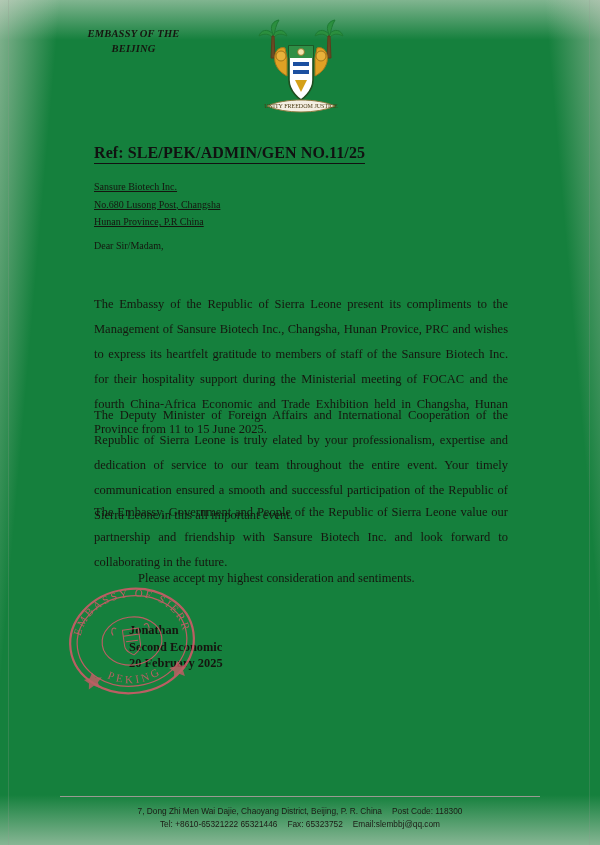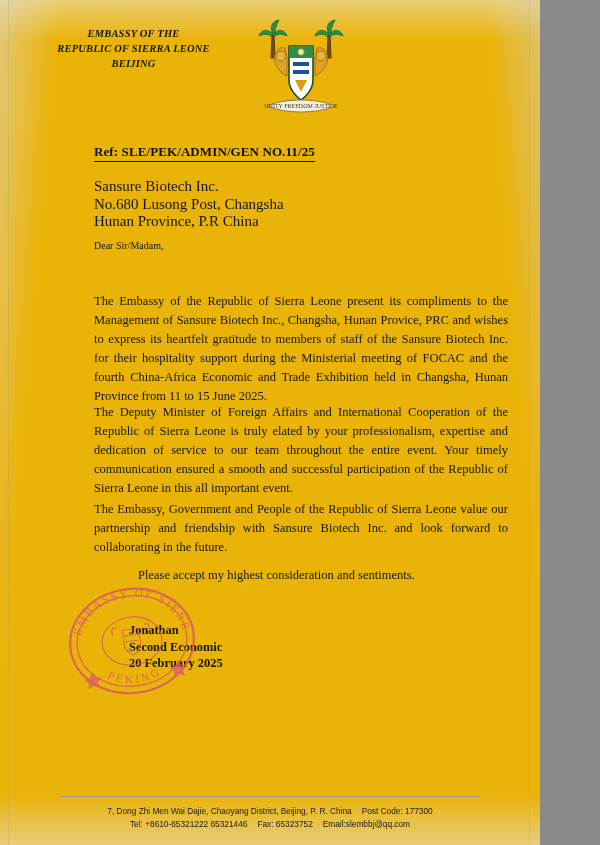--- a/index.html
+++ b/index.html
@@ -8,23 +8,23 @@
     background: #8a8a8a;
   }
   body {
     width: 600px;
     height: 845px;
     overflow: hidden;
     font-family: "Liberation Serif", serif;
   }
   .page {
     position: relative;
-    width: 540px;
+    width: 600px;
     height: 845px;
-    background: #eab308;
+    background: #15803d;
     box-sizing: border-box;
     overflow: hidden;
   }
   
   .paper-shade {
     position: absolute;
     inset: 0;
     background:
       linear-gradient(95deg, rgba(220,218,210,0.55) 0px, rgba(255,255,255,0) 60px),
       linear-gradient(265deg, rgba(210,208,200,0.5) 0px, rgba(255,255,255,0) 55px),
@@ -71,34 +71,35 @@
     top: 0px;
     width: 92px;
     height: 108px;
   }
 
   
   .ref {
     position: absolute;
     left: 94px;
     top: 144px;
-    font-size: 13px;
+    font-size: 16px;
     font-weight: bold;
     letter-spacing: 0.1px;
     color: #111;
     border-bottom: 1.3px solid #111;
     padding-bottom: 1px;
   }
   .addr {
     position: absolute;
     left: 94px;
     top: 178px;
-    font-size: 15px;
+    font-size: 10px;
     line-height: 17.5px;
     color: #15150f;
+    text-decoration: underline;
   }
   .salutation {
     position: absolute;
     left: 94px;
     top: 240px;
     font-size: 10px;
     color: #15150f;
   }
   .subject {
     position: absolute;
@@ -109,21 +110,21 @@
     font-size: 13px;
     font-weight: bold;
     letter-spacing: 0.3px;
     color: #111;
   }
   .body-block {
     position: absolute;
     left: 94px;
     width: 414px;
     font-size: 12.5px;
-    line-height: 19px;
+    line-height: 25px;
     text-align: justify;
     text-justify: inter-word;
     color: #16160f;
   }
   #para1 { top: 292px; }
   #para2 { top: 403px; }
   #para3 { top: 500px; }
   #para4 { top: 566px; margin-left: 44px; }
 
   .signature {
@@ -173,21 +174,20 @@
 <body>
 
 <div class="page">
   <div class="paper-shade"></div>
   <div class="edge-line-left"></div>
   <div class="edge-line-right"></div>
 
   <div class="header">
     <div class="letterhead">
       <div>EMBASSY OF THE</div>
-      <div>REPUBLIC OF SIERRA LEONE</div>
       <div>BEIJING</div>
     </div>
 
     <div class="crest">
       <svg width="92" height="108" viewBox="0 0 92 108" xmlns="http://www.w3.org/2000/svg">
 
         <g stroke="#1f7a34" fill="#2b8f3e">
           <path d="M18 16 C12 10 6 12 4 18 C10 15 14 16 17 19 Z"></path>
           <path d="M18 16 C24 10 30 12 32 18 C26 15 22 16 19 19 Z"></path>
           <path d="M18 16 C14 8 18 3 24 2 C21 7 20 12 19 17 Z"></path>
@@ -264,19 +264,19 @@
         </g>
         <path d="M26 84 l3 5 6 1 -4.5 4 1 6 -5.5 -3 -5.5 3 1 -6 -4.5 -4 6 -1 z" fill="#d8596a" opacity="0.85"></path>
         <path d="M112 84 l3 5 6 1 -4.5 4 1 6 -5.5 -3 -5.5 3 1 -6 -4.5 -4 6 -1 z" fill="#d8596a" opacity="0.85"></path>
       </g>
     </svg>
   </div>
 
   <div class="footer-rule"></div>
   <div class="footer">
     <div>
-      <span>7, Dong Zhi Men Wai Dajie, Chaoyang District, Beijing, P. R. China</span><span class="sp"></span><span>Post Code: 177300</span>
+      <span>7, Dong Zhi Men Wai Dajie, Chaoyang District, Beijing, P. R. China</span><span class="sp"></span><span>Post Code: 118300</span>
     </div>
     <div>
       <span>Tel: +8610-65321222   65321446</span><span class="sp"></span><span>Fax: 65323752</span><span class="sp"></span><span>Email:slembbj@qq.com</span>
     </div>
   </div>
 </div>
 
 </body></html>

